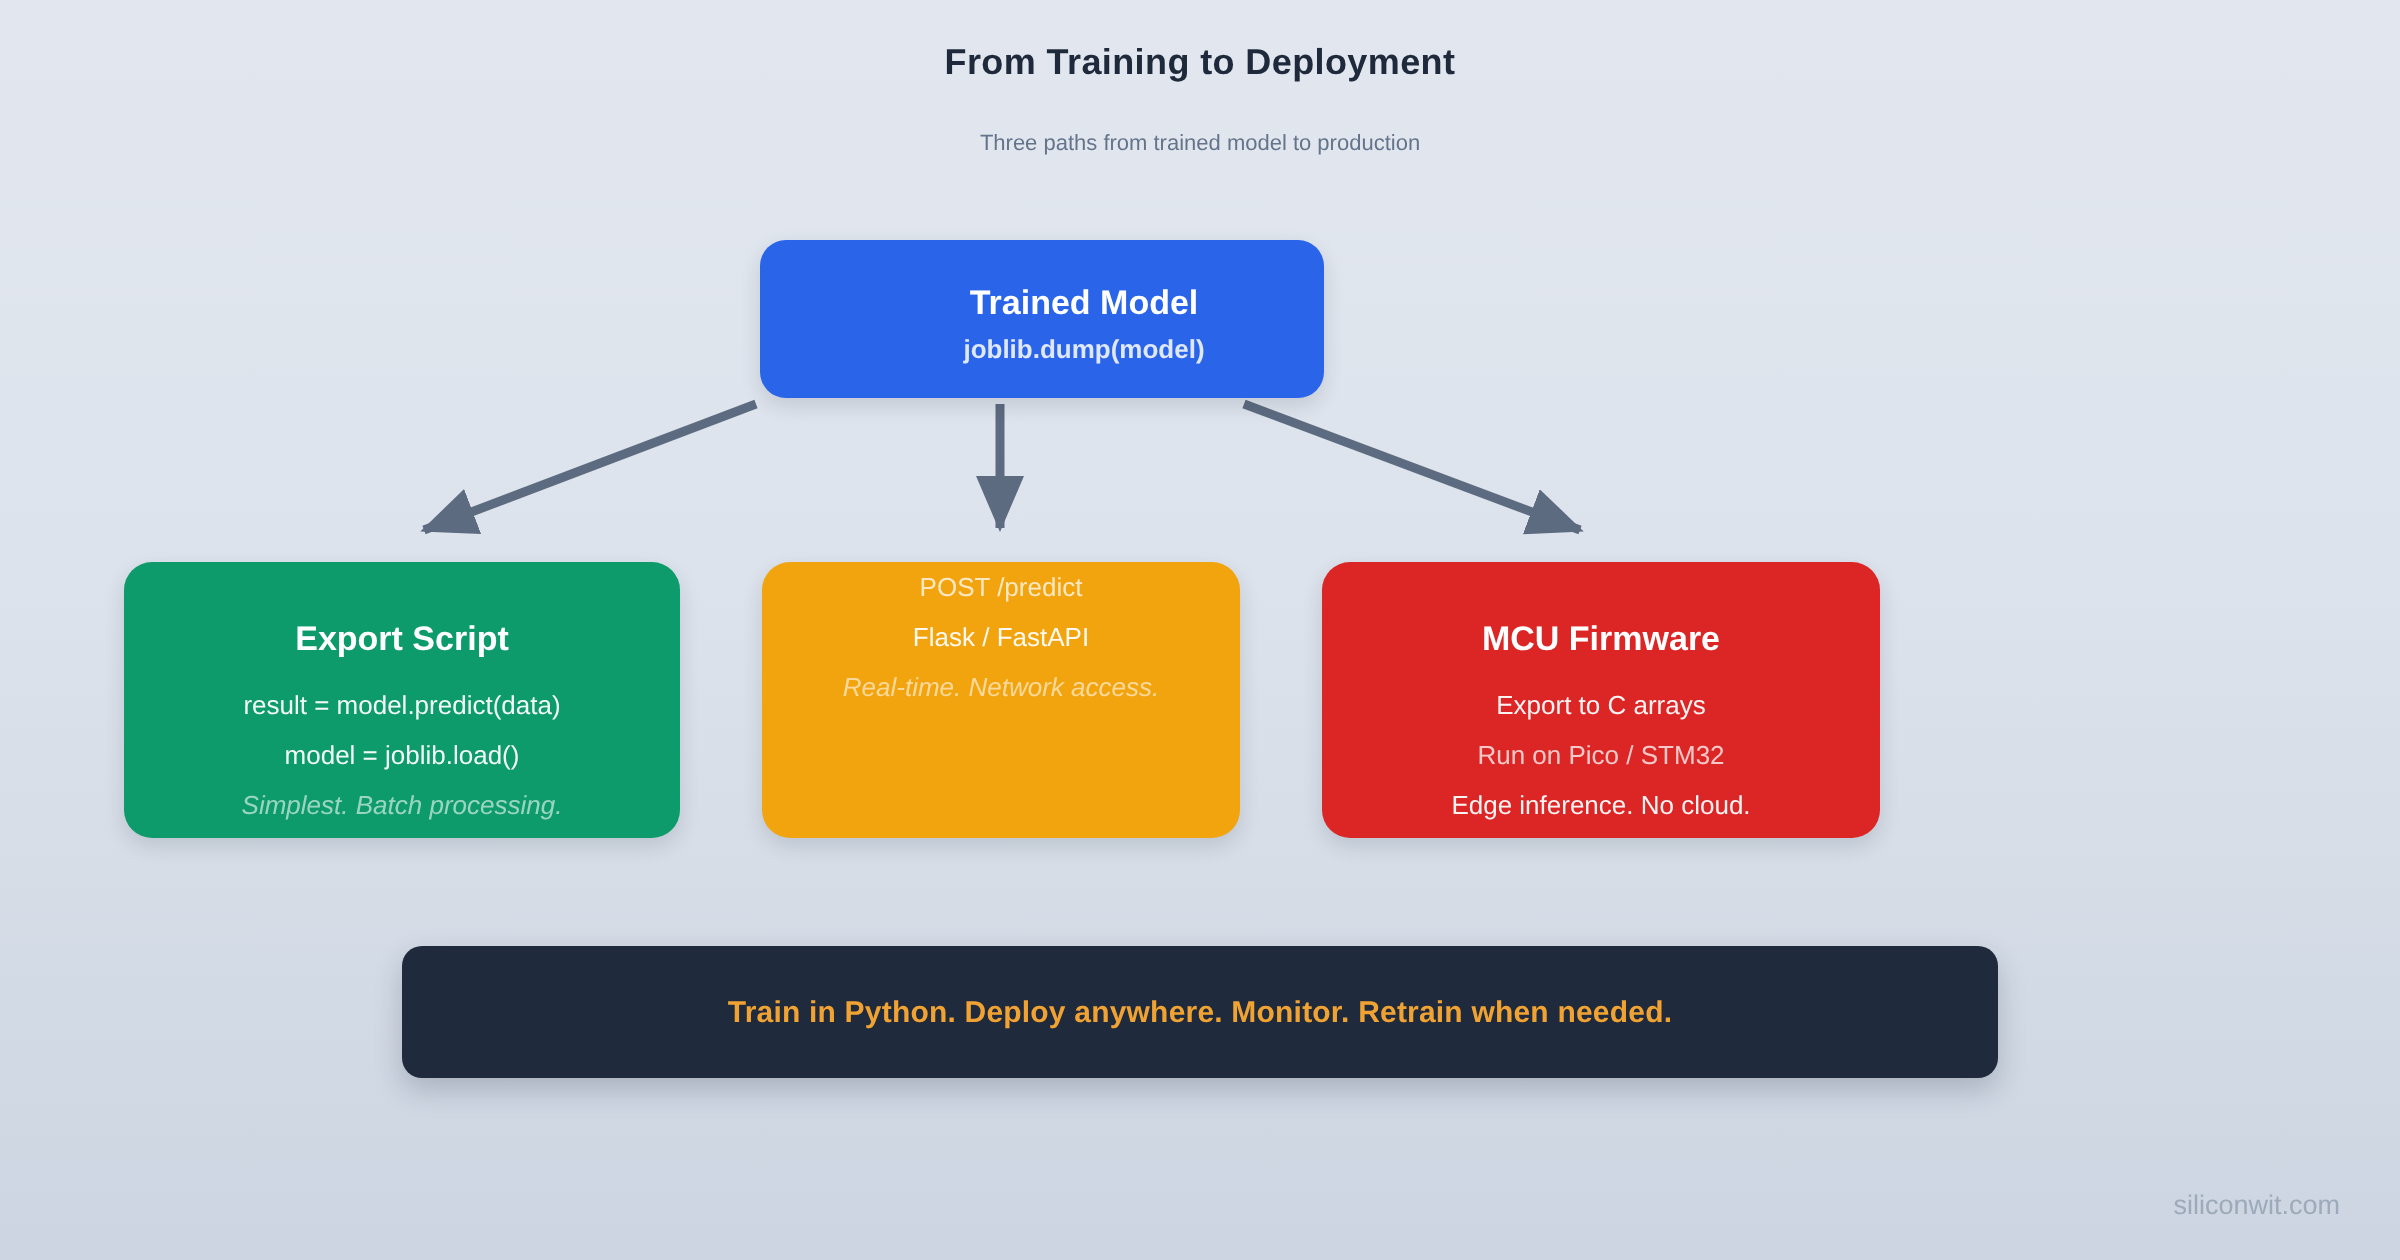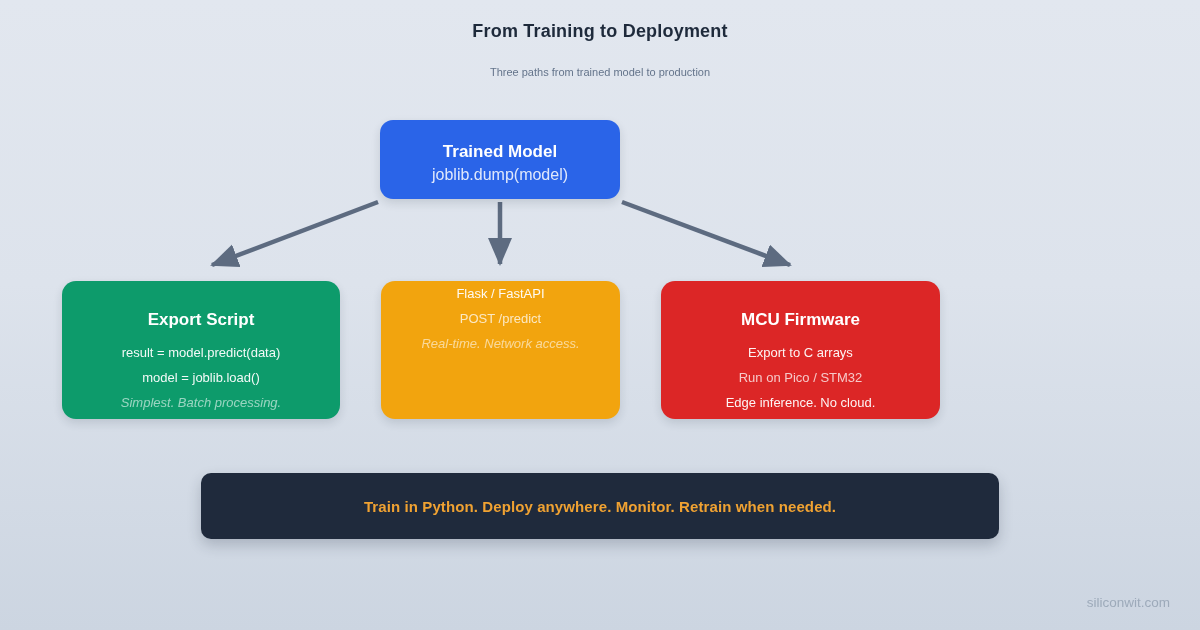--- a/index.html
+++ b/index.html
@@ -19,21 +19,21 @@
     position:absolute;top:66px;left:0;width:100%;
     text-align:center;font-size:11px;color:#64748b;margin:0;
   }
   .arrow-layer{position:absolute;left:0;top:0;width:1200px;height:630px;pointer-events:none;}
   .node{
     position:absolute;border-radius:13px;color:#ffffff;text-align:center;
     box-shadow:0 4px 10px rgba(30,41,59,.14);
   }
   .source-node{left:380px;top:120px;width:240px;height:79px;}
   .source-node .node-title{margin:21px 0 4px 0;font-size:17px;font-weight:700;line-height:22px;}
-  .source-node .node-code{font-size:16px;opacity:.85;line-height:16px;}
+  .source-node .node-code{font-size:13px;opacity:.85;line-height:16px;font-weight:bold;}
   .card{position:absolute;top:281px;height:138px;border-radius:14px;color:#fff;text-align:center;
         box-shadow:0 4px 10px rgba(30,41,59,.14);}
   .card-1{left:62px;width:278px;}
   .card-2{left:381px;width:239px;}
   .card-3{left:661px;width:279px;}
   .card-title{margin:29px 0 10px 0;font-size:17px;font-weight:700;line-height:20px;}
   .card-line{font-size:13px;line-height:25px;opacity:.95;}
   .card-line.mid{opacity:.75;}
   .card-line.dim{opacity:.58;font-style:italic;}
   .banner{
@@ -58,35 +58,35 @@
     <defs>
       <marker id="ah" markerUnits="userSpaceOnUse" markerWidth="30" markerHeight="26" refX="26" refY="12" orient="auto">
         <path d="M0,0 L28,12 L0,24 Z" style="fill: rgb(93, 107, 128);"></path>
       </marker>
     </defs>
     <line x1="378" y1="202" x2="212" y2="265" stroke-width="4.5" marker-end="url(#ah)" style="stroke: rgb(93, 107, 128);"></line>
     <line x1="500" y1="202" x2="500" y2="264" stroke-width="4.5" marker-end="url(#ah)" style="stroke: rgb(93, 107, 128);"></line>
     <line x1="622" y1="202" x2="790" y2="265" stroke-width="4.5" marker-end="url(#ah)" style="stroke: rgb(93, 107, 128);"></line>
   </svg>
 
-  <div class="node source-node" style="background: rgb(42, 100, 232);">
+  <div class="node source-node" style="background: rgb(42, 100, 232); padding-left: 42px;">
     <div class="node-title">Trained Model</div>
     <div class="node-code">joblib.dump(model)</div>
   </div>
 
   <div class="card card-1" style="background: rgb(13, 155, 107);">
     <div class="card-title">Export Script</div>
     <div class="card-line">result = model.predict(data)</div>
     <div class="card-line">model = joblib.load()</div>
     <div class="card-line dim">Simplest. Batch processing.</div>
   </div>
 
   <div class="card card-2" style="background: rgb(242, 164, 14);">
+    <div class="card-line mid">POST /predict</div>
     <div class="card-line">Flask / FastAPI</div>
-    <div class="card-line mid">POST /predict</div>
     <div class="card-line dim">Real-time. Network access.</div>
   </div>
 
   <div class="card card-3" style="background: rgb(220, 38, 38);">
     <div class="card-title">MCU Firmware</div>
     <div class="card-line">Export to C arrays</div>
     <div class="card-line mid">Run on Pico / STM32</div>
     <div class="card-line">Edge inference. No cloud.</div>
   </div>
 

